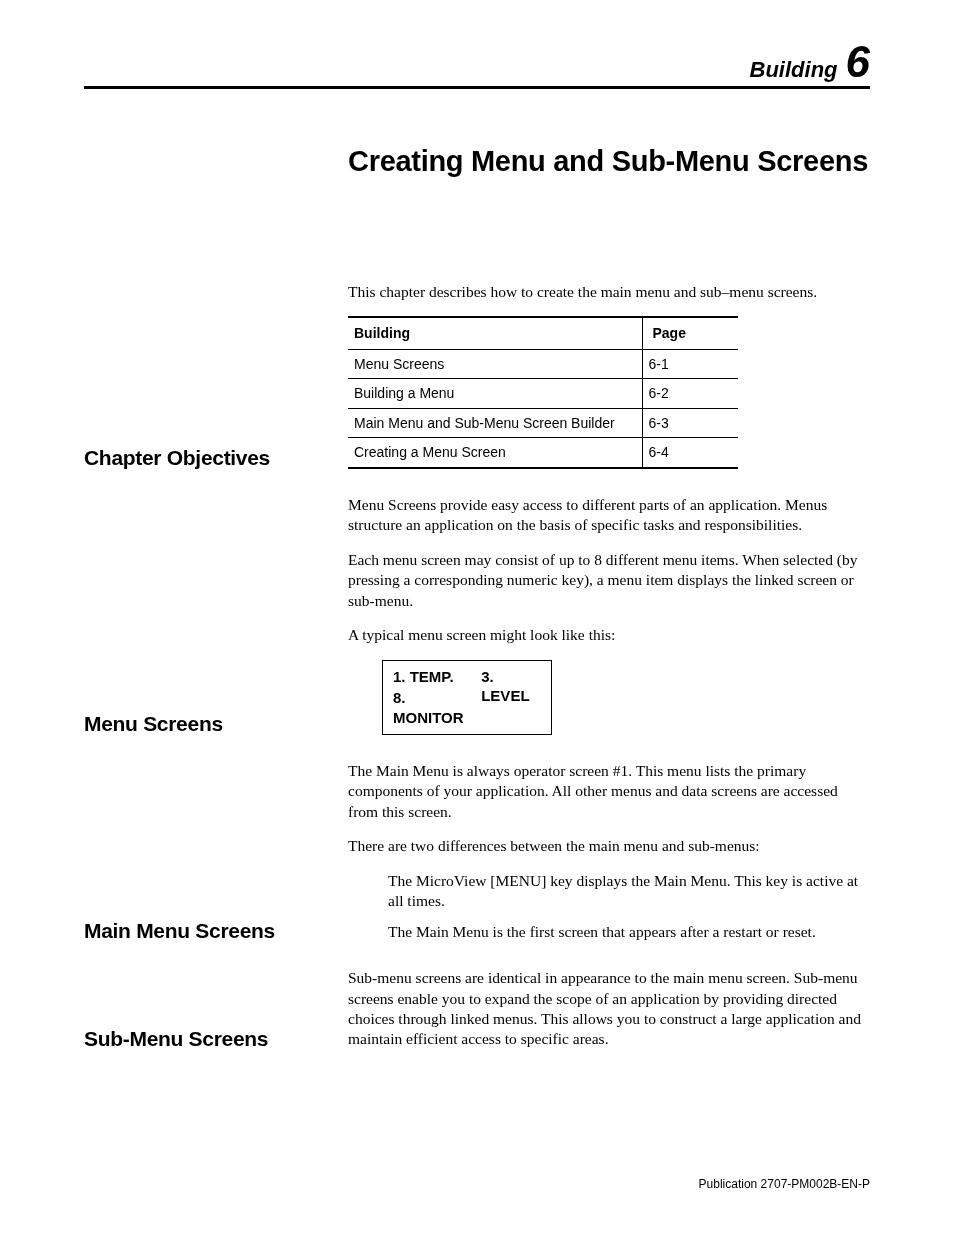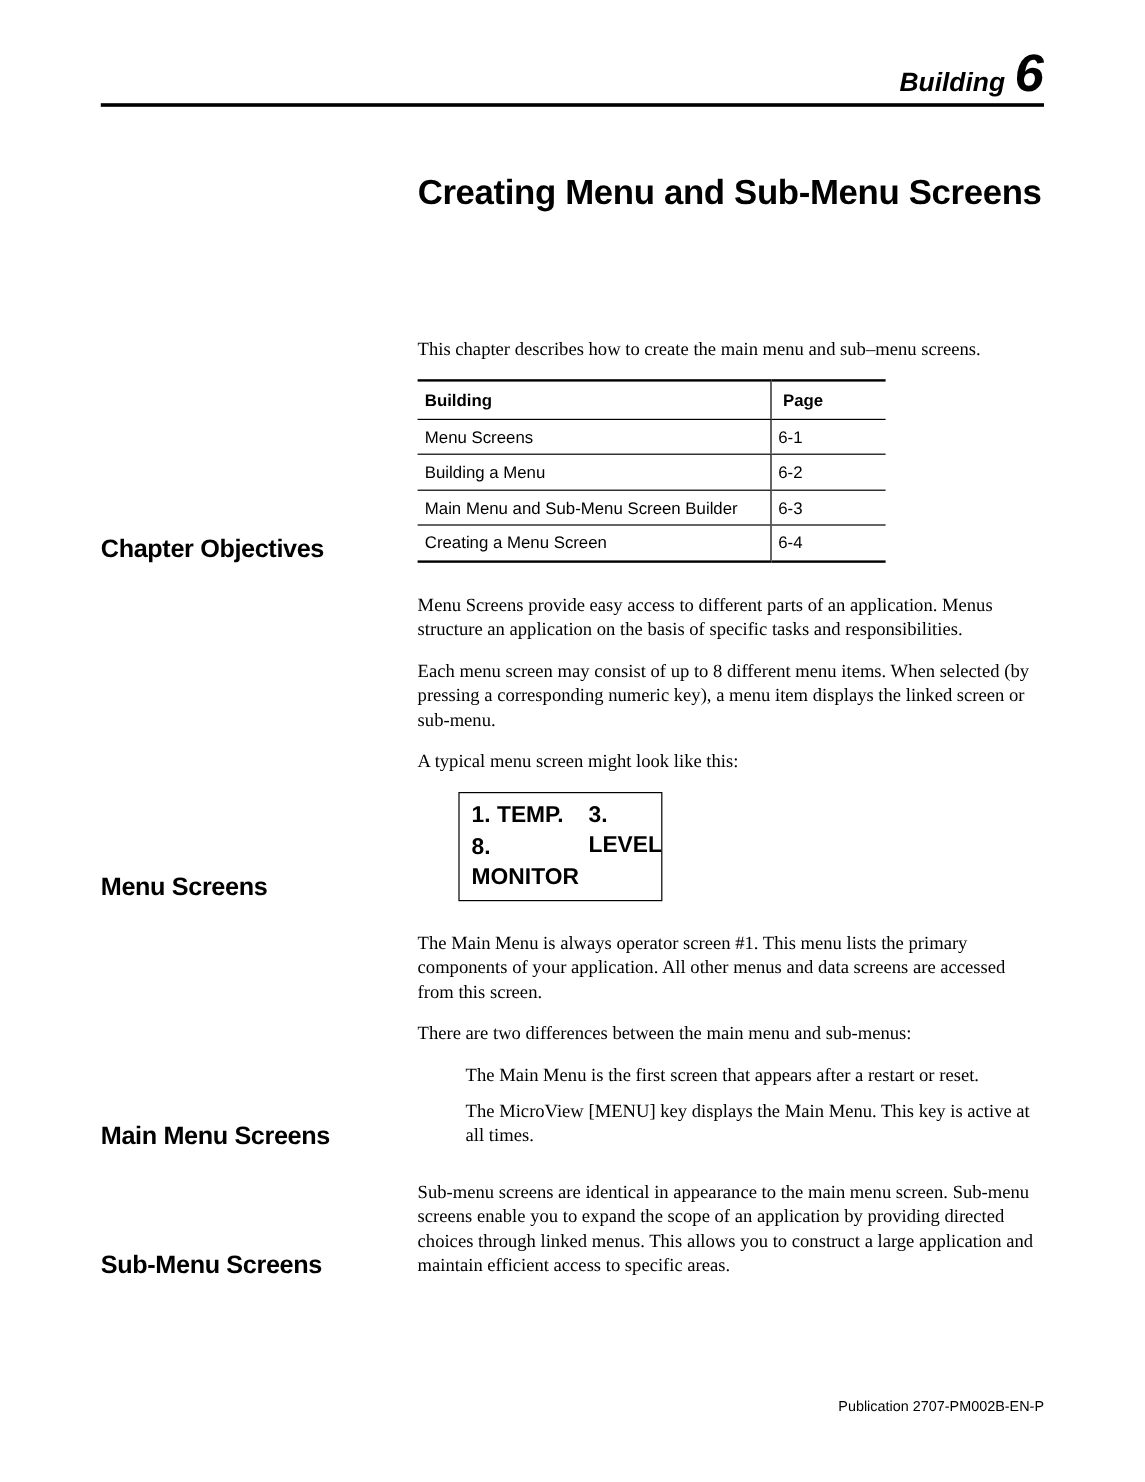--- a/index.html
+++ b/index.html
@@ -94,32 +94,32 @@
   .toc-table th.col-page { border-left: 1px solid #000; padding-left: 10px; }
 
   .menu-box {
     border: 1.5px solid #000;
     width: 170px;
     padding: 6px 10px;
     margin-left: 34px;
     margin-top: 4px;
     font-family: "Arial Narrow", Arial, Helvetica, sans-serif;
     font-weight: 700;
-    font-size: 19px;
+    font-size: 15px;
     display: flex;
     gap: 8px;
   }
   .menu-box .mcol { display: flex; flex-direction: column; gap: 2px; }
 
   .indent-list { margin-left: 40px; }
   .indent-list p { margin-bottom: 10px; }
 
   .footer {
     position: absolute;
-    bottom: 56px;
+    bottom: 44px;
     right: 84px;
     font-family: "Arial Narrow", Arial, Helvetica, sans-serif;
     font-size: 12px;
   }
 </style>
 </head>
 <body>
 
 <div class="page">
   <div class="chapter-header">
@@ -185,22 +185,22 @@
     </div>
 
     <div class="section">
       <div class="left-col">
         <div class="side-heading">Main Menu Screens</div>
       </div>
       <div class="right-col">
         <p>The Main Menu is always operator screen #1.  This menu lists the primary components of your application.  All other menus and data screens are accessed from this screen.</p>
         <p>There are two differences between the main menu and sub-menus:</p>
         <div class="indent-list">
+          <p>The MicroView [MENU] key displays the Main Menu.  This key is active at all times.</p>
           <p>The Main Menu is the first screen that appears after a restart or reset.</p>
-          <p>The MicroView [MENU] key displays the Main Menu.  This key is active at all times.</p>
         </div>
       </div>
     </div>
 
     <div class="section">
       <div class="left-col">
         <div class="side-heading">Sub-Menu Screens</div>
       </div>
       <div class="right-col">
         <p>Sub-menu screens are identical in appearance to the main menu screen.  Sub-menu screens enable you to expand the scope of an application by providing directed choices through linked menus.  This allows you to construct a large application and maintain efficient access to specific areas.</p>

